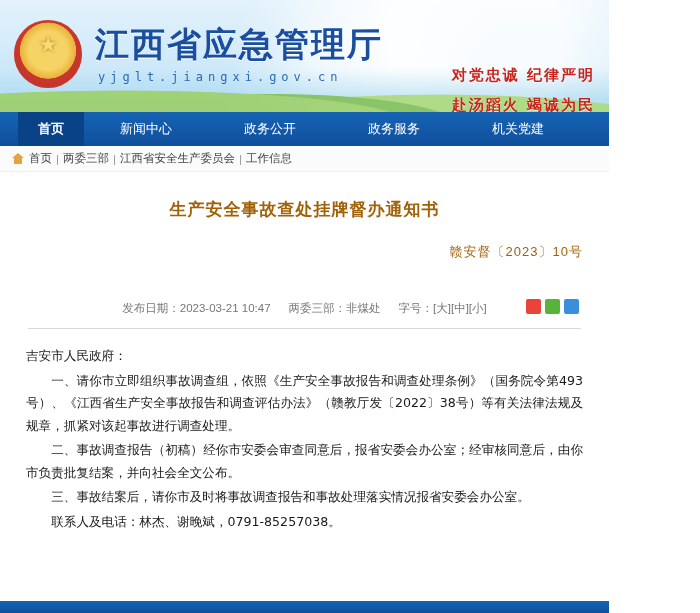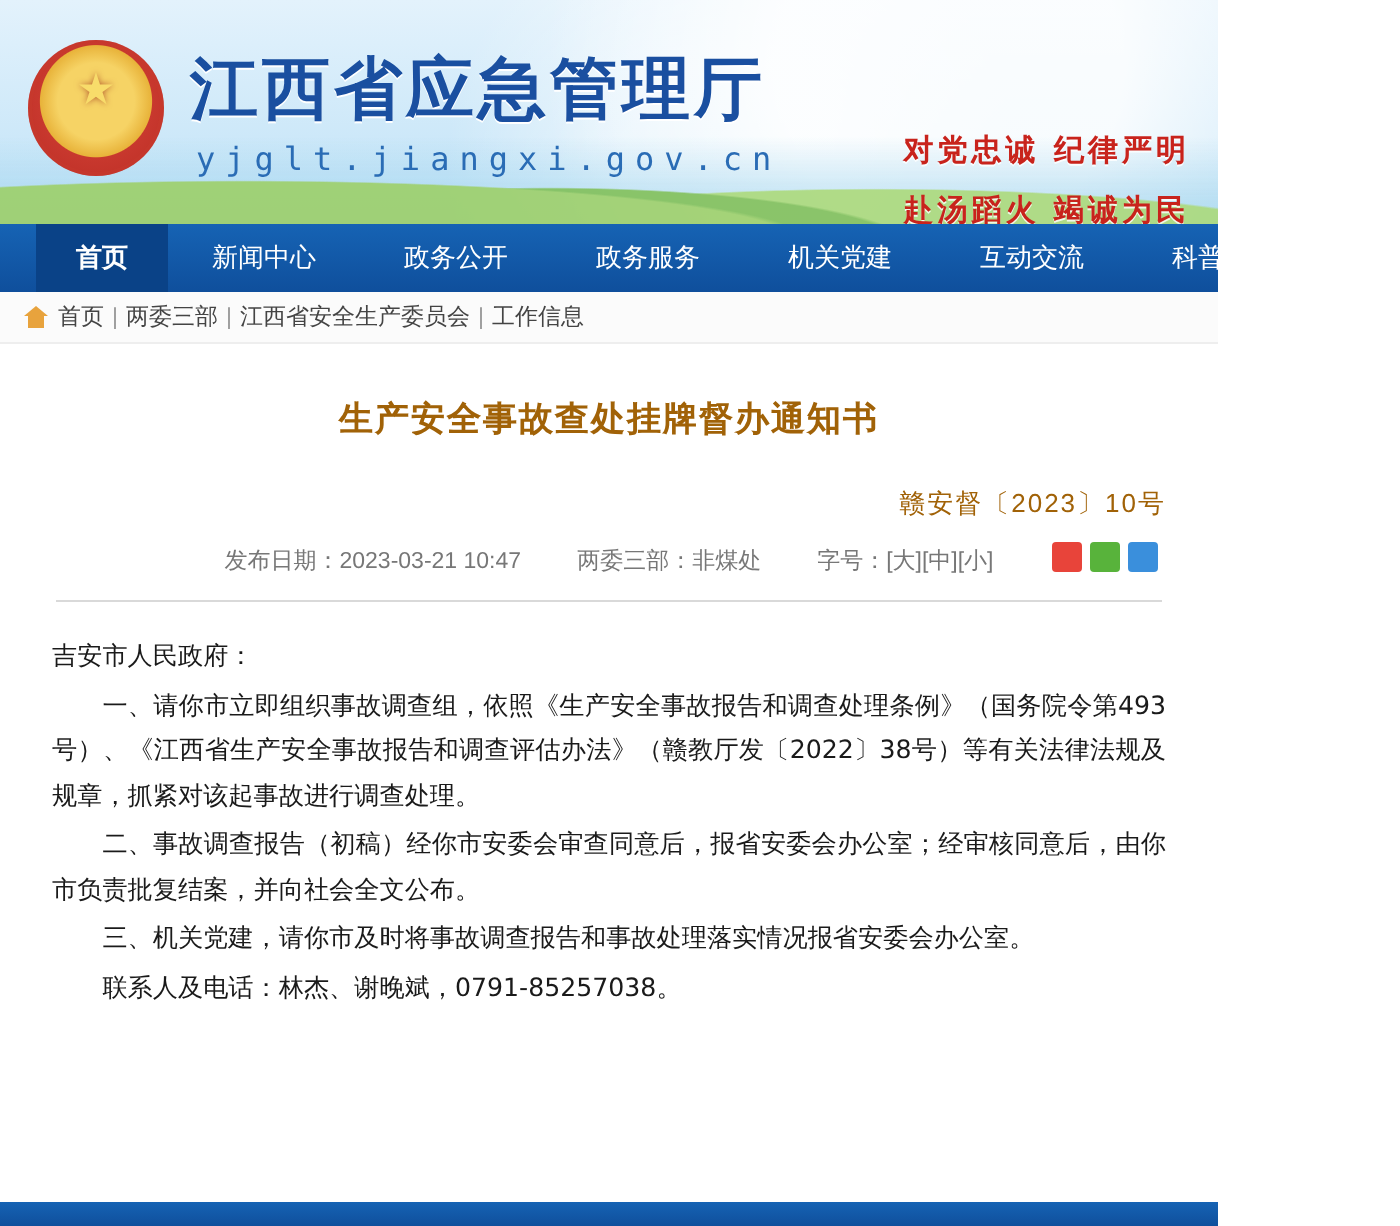--- a/index.html
+++ b/index.html
@@ -50,21 +50,21 @@
   .site-title {
     position: absolute; left: 95px; top: 22px;
     font-family: "DejaVu Sans", sans-serif;
     font-size: 34px; font-weight: bold; letter-spacing: 2px;
     color: #1a4fa0;
     text-shadow: 0 1px 0 #fff;
   }
   .site-domain {
     position: absolute; left: 98px; top: 70px;
     font-family: "DejaVu Sans Mono", monospace;
-    font-size: 16px; letter-spacing: 5px; color: #2a6cb5;
+    font-size: 12px; letter-spacing: 5px; color: #2a6cb5;
   }
   .slogan {
     position: absolute; right: 14px; top: 22px;
     text-align: left;
     color: #c8231c;
     font-family: "DejaVu Sans", sans-serif;
     font-weight: bold;
     font-size: 15px;
     line-height: 30px;
     letter-spacing: 2px;
@@ -75,21 +75,21 @@
   
   .navbar {
     display: flex; align-items: center;
     height: 34px;
     background: linear-gradient(180deg, #1663b4 0%, #0f4f9c 100%);
     padding-left: 18px;
   }
   .navbar .nav-item {
     color: #ffffff;
     font-size: 13px;
-    padding: 0 22px;
+    padding: 0 36px;
     line-height: 34px;
     white-space: nowrap;
     cursor: pointer;
   }
   .navbar .nav-item.active {
     background: #0a4287;
     font-weight: bold;
     padding: 0 20px;
   }
 
@@ -136,22 +136,22 @@
   }
   .doc-subtitle {
     text-align: right;
     font-size: 13px;
     color: #a16207;
     margin-top: 22px;
     letter-spacing: 1px;
   }
   .meta-row {
     display: flex; align-items: center; justify-content: center;
-    gap: 28px;
-    margin-top: 12px;
+    gap: 18px;
+    margin-top: 40px;
     font-size: 11.5px;
     color: #777;
     position: relative;
   }
   .meta-row .fontsize a { color: #777; text-decoration: none; cursor: pointer; }
   .share {
     position: absolute; right: 4px; top: -2px;
     display: flex; gap: 4px;
   }
   .share span {
@@ -245,20 +245,20 @@
         <span class="s-blue"></span>
       </span>
     </div>
 
     <div class="divider"></div>
 
     <div class="body-text">
       <p>吉安市人民政府：</p>
       <p class="indent">一、请你市立即组织事故调查组，依照《生产安全事故报告和调查处理条例》（国务院令第493号）、《江西省生产安全事故报告和调查评估办法》（赣教厅发〔2022〕38号）等有关法律法规及规章，抓紧对该起事故进行调查处理。</p>
       <p class="indent">二、事故调查报告（初稿）经你市安委会审查同意后，报省安委会办公室；经审核同意后，由你市负责批复结案，并向社会全文公布。</p>
-      <p class="indent">三、机关党建，请你市及时将事故调查报告和事故处理落实情况报省安委会办公室。</p>
+      <p class="indent">三、事故结案后，请你市及时将事故调查报告和事故处理落实情况报省安委会办公室。</p>
       <p class="contact">联系人及电话：林杰、谢晚斌，0791-85257038。</p>
     </div>
 
   </div>
 
   <div class="bottom-bar"></div>
 </div>
 
 </body></html>

